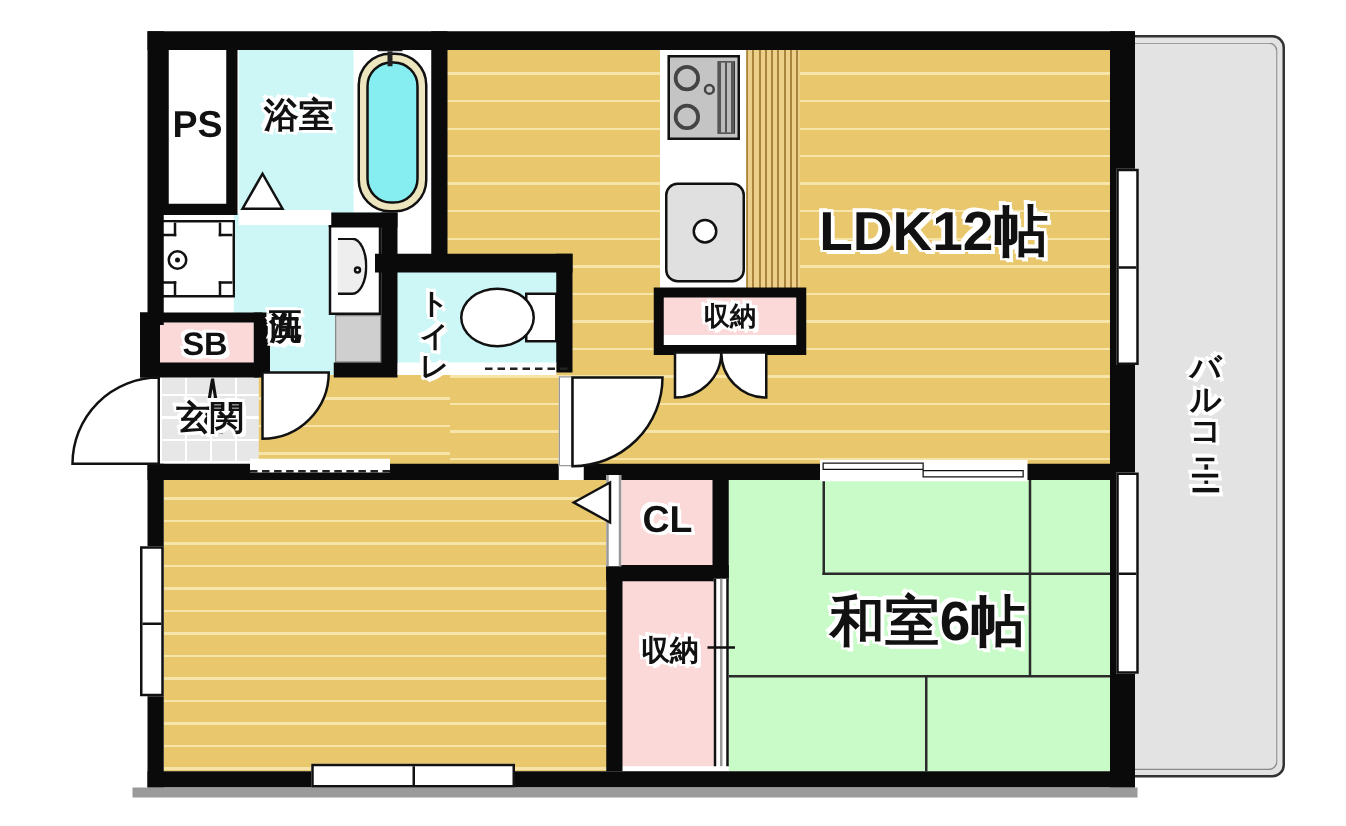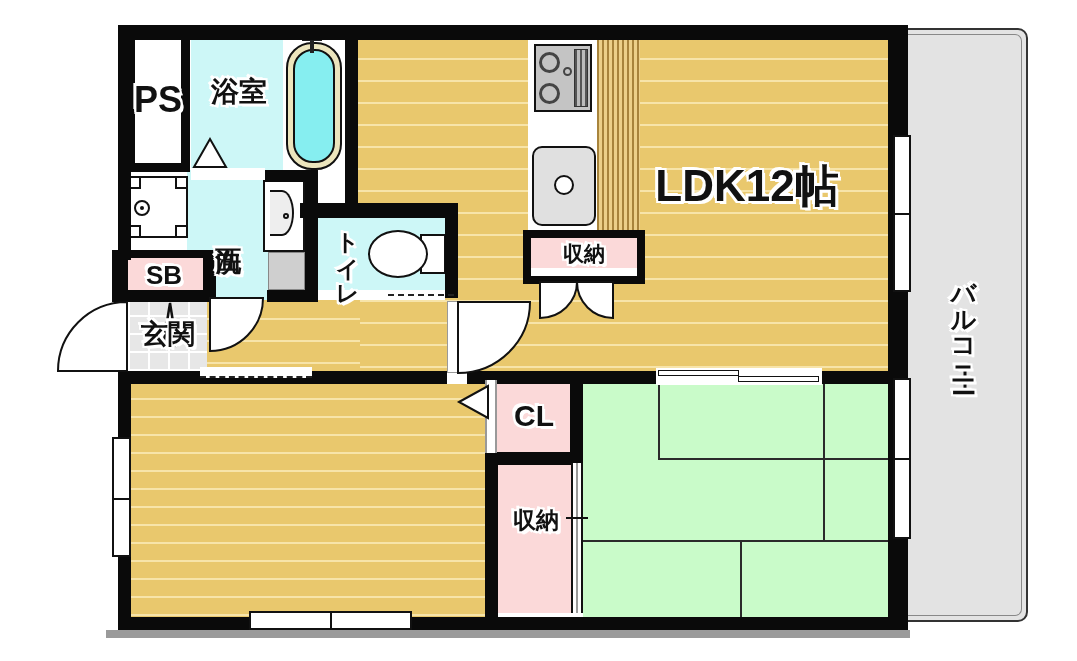--- a/index.html
+++ b/index.html
@@ -166,25 +166,26 @@
     <path d="M210,298 L263,298 A53,53 0 0 1 210,351 Z" fill="#fff" stroke="#111" stroke-width="2"></path>
     <path d="M458,302 L530,302 A72,71 0 0 1 458,373 Z" fill="#fff" stroke="#111" stroke-width="2"></path>
     <path d="M540,282 L540,318 A37,36 0 0 0 577,282 Z" fill="#fff" stroke="#111" stroke-width="2"></path>
     <path d="M613,282 L613,318 A36,36 0 0 1 577,282 Z" fill="#fff" stroke="#111" stroke-width="2"></path>
     <path d="M210,139 L194,167 L226,167 Z" fill="#fff" stroke="#111" stroke-width="2"></path>
     <path d="M459,402 L488,386 L488,418 Z" fill="#fff" stroke="#111" stroke-width="2"></path>
     <path d="M163,347 L170,303 L177,347" fill="none" stroke="#111" stroke-width="2.5"></path>
     <line x1="965" y1="368" x2="965" y2="390" stroke="#111" stroke-width="3"></line>
   </svg>
 
-  <div class="lbl" style="left:158px;top:100px;font-size:36px">PS</div>
+  <div class="lbl" style="left:158px;top:100px;font-size:30px">PS</div>
   <div class="lbl" style="left:239px;top:92px;font-size:28px">浴室</div>
   <div class="lbl vert" style="left:228px;top:228px;font-size:26px">洗面</div>
   <div class="lbl vert" style="left:348px;top:255px;font-size:23px">トイレ</div>
   <div class="lbl" style="left:164px;top:276px;font-size:26px">SB</div>
   <div class="lbl" style="left:168px;top:334px;font-size:27px">玄関</div>
   <div class="lbl" style="left:584px;top:254px;font-size:21px">収納</div>
   <div class="lbl" style="left:747px;top:186px;font-size:44px">LDK12帖</div>
   <div class="lbl vert" style="left:964px;top:322px;font-size:25px">バルコニー</div>
   <div class="lbl" style="left:534px;top:416px;font-size:30px">CL</div>
   <div class="lbl" style="left:536px;top:520px;font-size:23px">収納</div>
+  <div class="lbl" style="left:742px;top:498px;font-size:44px">和室6帖</div>
 
 </div>
 
 </body></html>

